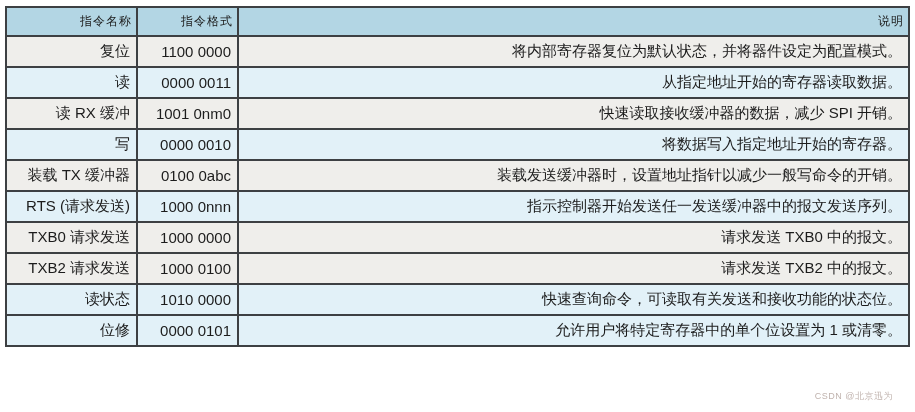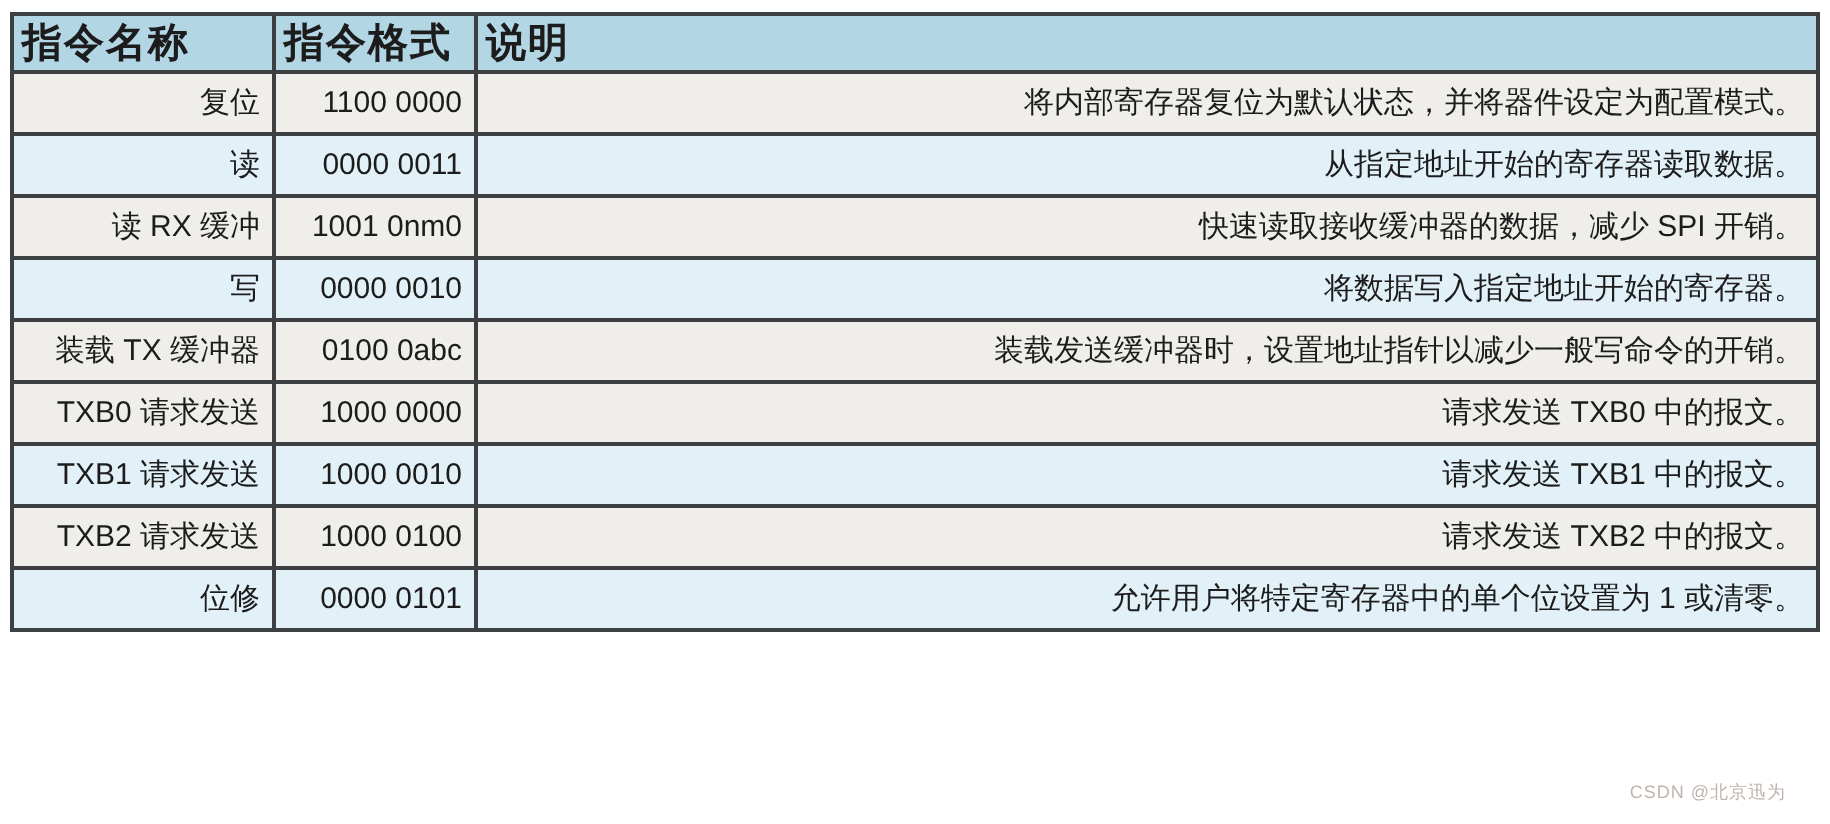--- a/index.html
+++ b/index.html
@@ -30,23 +30,23 @@
     border-collapse:collapse;
     table-layout:fixed;
     border:2px solid var(--border);
   }
   table.instr col.c1{width:131px;}
   table.instr col.c2{width:101px;}
   table.instr col.c3{width:671px;}
   table.instr th{
     height:27px;
     background:var(--header-bg);
-    font-size:20px;
-    font-weight:bold;
-    text-align:left;
+    font-size:12px;
+    font-weight:normal;
+    text-align:right;
     vertical-align:middle;
     border:2px solid var(--border);
     padding:0 4px;
     letter-spacing:1px;
   }
   table.instr td{
     height:29px;
     font-size:15px;
     text-align:right;
     vertical-align:middle;
@@ -104,34 +104,39 @@
         <tr class="row-blue">
       <td>写</td>
       <td>0000 0010</td>
       <td>将数据写入指定地址开始的寄存器。</td>
     </tr>
         <tr class="row-gray">
       <td>装载 TX 缓冲器</td>
       <td>0100 0abc</td>
       <td>装载发送缓冲器时，设置地址指针以减少一般写命令的开销。</td>
     </tr>
+        <tr class="row-blue">
+      <td>RTS (请求发送)</td>
+      <td>1000 0nnn</td>
+      <td>指示控制器开始发送任一发送缓冲器中的报文发送序列。</td>
+    </tr>
         <tr class="row-gray">
       <td>TXB0 请求发送</td>
       <td>1000 0000</td>
       <td>请求发送 TXB0 中的报文。</td>
     </tr>
-        <tr class="row-blue">
-      <td>TXB1 请求发送</td>
-      <td>1000 0010</td>
-      <td>请求发送 TXB1 中的报文。</td>
-    </tr>
         <tr class="row-gray">
       <td>TXB2 请求发送</td>
       <td>1000 0100</td>
       <td>请求发送 TXB2 中的报文。</td>
+    </tr>
+        <tr class="row-blue">
+      <td>读状态</td>
+      <td>1010 0000</td>
+      <td>快速查询命令，可读取有关发送和接收功能的状态位。</td>
     </tr>
         <tr class="row-blue">
       <td>位修</td>
       <td>0000 0101</td>
       <td>允许用户将特定寄存器中的单个位设置为 1 或清零。</td>
     </tr>
       </tbody>
   </table>
 
   <div class="watermark">CSDN @北京迅为</div>

